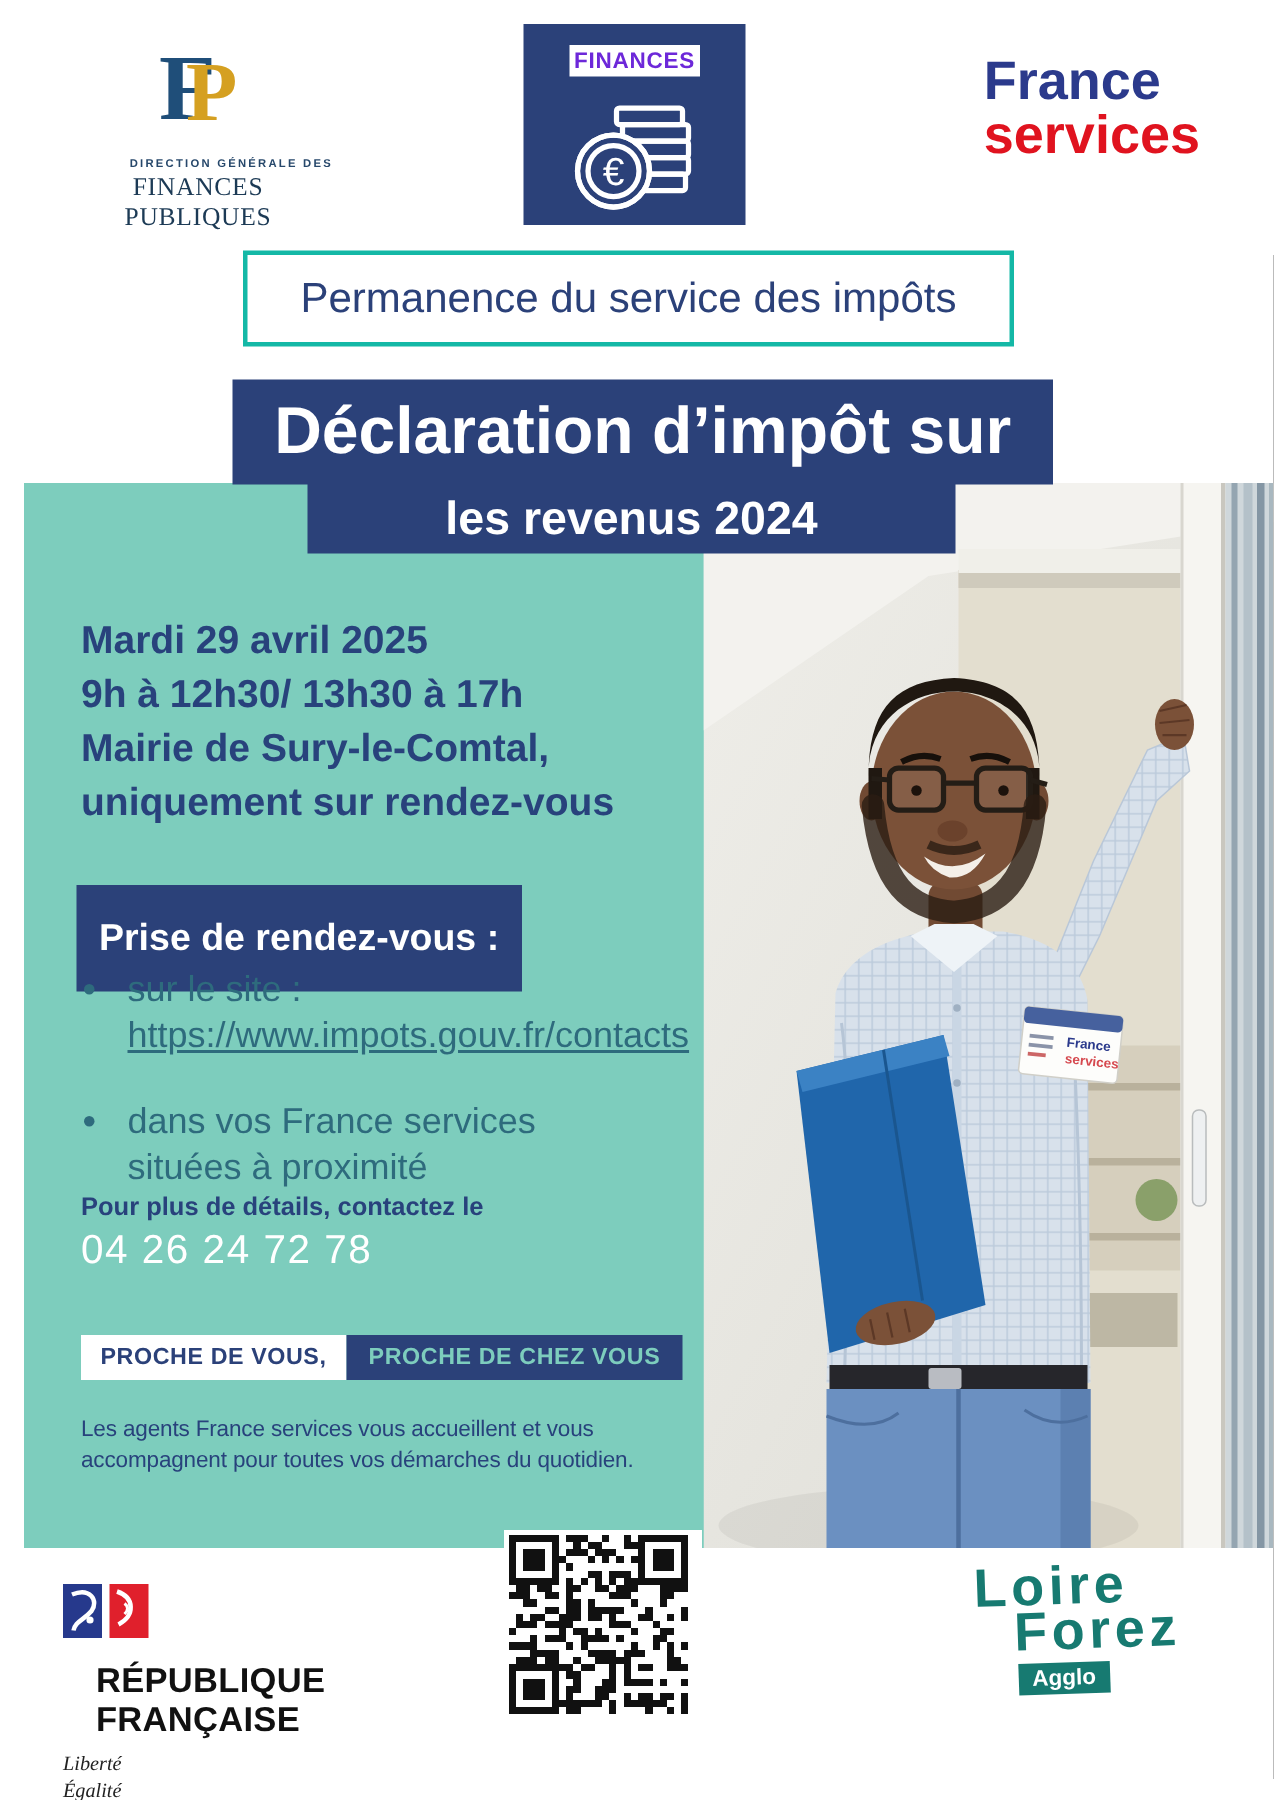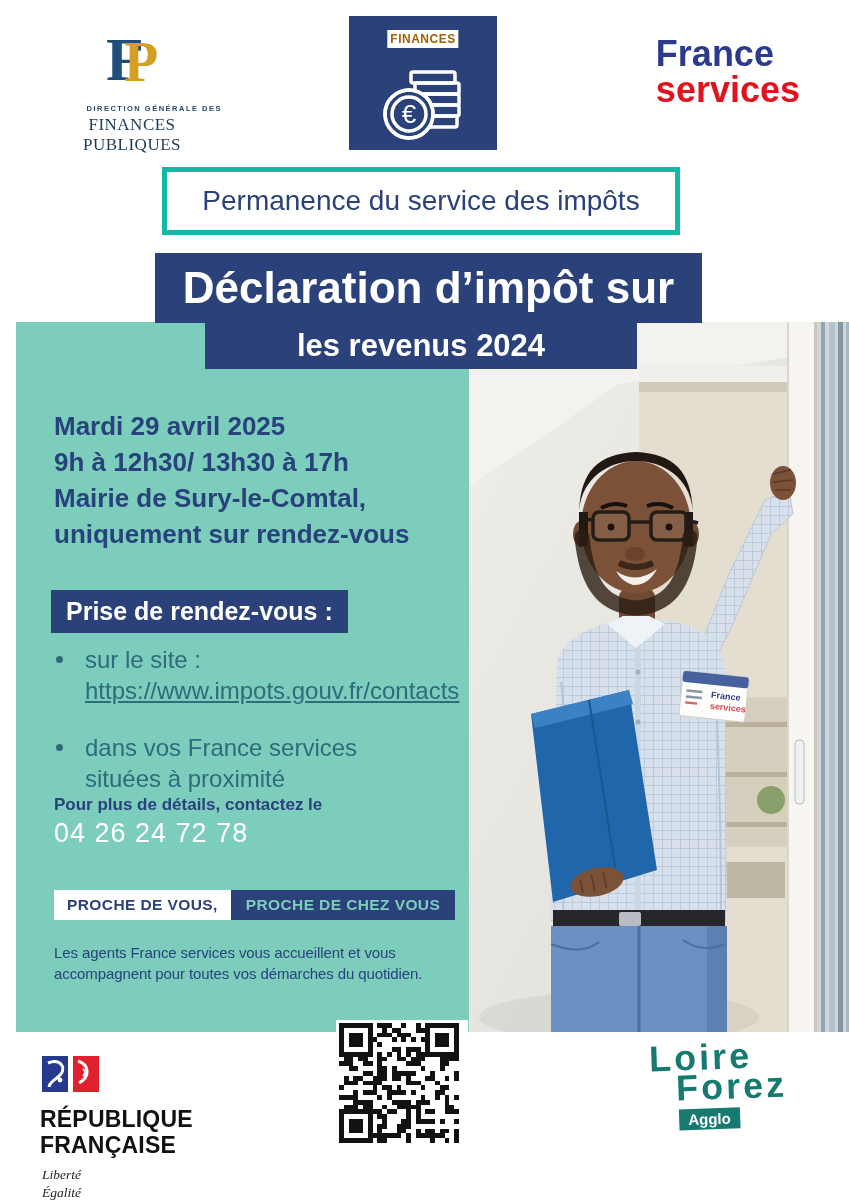--- a/index.html
+++ b/index.html
@@ -8,51 +8,51 @@
     font-family:"Liberation Sans",sans-serif;overflow:hidden;margin:0 auto;
   }
   
   .dgfip{position:absolute;left:42px;top:28px;width:180px;text-align:center;color:#1c3a55;}
   .dgfip-monogram{position:relative;height:72px;}
   .dgfip-monogram .f{position:absolute;left:64px;top:0;font-family:"Liberation Serif",serif;font-size:62px;line-height:62px;color:#1f4e79;font-weight:bold;}
   .dgfip-monogram .p{position:absolute;left:82px;top:6px;font-family:"Liberation Serif",serif;font-size:56px;line-height:56px;color:#d5a021;font-weight:bold;}
   .dgfip-line1{font-size:7.5px;font-weight:bold;letter-spacing:1.5px;color:#27486b;margin-top:4px;text-align:right;}
   .dgfip-line2{font-family:"Liberation Serif",serif;font-size:17px;letter-spacing:.5px;color:#1c3a55;margin-top:2px;}
   .finances-badge{position:absolute;left:349px;top:16px;width:148px;height:134px;background:#2b4179;}
-  .finances-label{position:absolute;left:50%;top:14px;transform:translateX(-50%);background:#fff;color:#a16207;font-weight:bold;font-size:12px;letter-spacing:.5px;padding:2px 3px;}
+  .finances-label{position:absolute;left:50%;top:14px;transform:translateX(-50%);background:#fff;color:#6d28d9;font-weight:bold;font-size:15px;letter-spacing:.5px;padding:2px 3px;}
   .finances-icon{position:absolute;left:50%;top:52px;transform:translateX(-50%);}
   .france-services{position:absolute;right:49px;top:36px;font-size:36px;line-height:36px;font-weight:bold;text-align:left;}
   .france-services .l1{color:#2b3a8c;display:block;}
   .france-services .l2{color:#e0131f;display:block;}
   
-  .permanence-box{position:absolute;left:162px;top:167px;width:508px;height:58px;border:5px solid #14b8a6;
+  .permanence-box{position:absolute;left:162px;top:167px;width:508px;height:58px;border:3px solid #14b8a6;
     display:flex;align-items:center;justify-content:center;color:#2b4179;font-size:28px;}
   .banner1{position:absolute;left:155px;top:253px;width:547px;height:70px;background:#2b4179;z-index:3;
     display:flex;align-items:center;justify-content:center;color:#fff;font-size:44px;font-weight:bold;}
   .banner2{position:absolute;left:205px;top:322px;width:432px;height:47px;background:#2b4179;z-index:3;
     display:flex;align-items:center;justify-content:center;color:#fff;font-size:31px;font-weight:bold;}
   
   .teal-panel{position:absolute;left:16px;top:322px;width:469px;height:710px;background:#7dcdbd;}
   .date-block{position:absolute;left:38px;top:86px;color:#28427c;font-size:26px;font-weight:bold;line-height:36px;}
-  .rdv-heading{position:absolute;left:35px;top:268px;background:#2b4179;color:#fff;font-size:25px;font-weight:bold;padding:7px 15px;}
+  .rdv-heading{position:absolute;left:35px;top:268px;background:#2b4179;color:#fff;font-size:25px;font-weight:bold;padding:21px 15px;}
   .bullets{position:absolute;left:38px;top:322px;color:#2e6b7d;font-size:24px;line-height:31px;}
   .bullet-item{display:flex;margin-bottom:26px;}
   .bullet-dot{width:7px;height:7px;border-radius:50%;background:#2e6b7d;margin:12px 22px 0 2px;flex:0 0 auto;}
   .bullet-link{color:#2e6b7d;text-decoration:underline;cursor:pointer;}
   .details-label{position:absolute;left:38px;top:473px;color:#28427c;font-size:17px;font-weight:bold;}
   .phone{position:absolute;left:38px;top:496px;color:#ffffff;font-size:27px;letter-spacing:1px;}
   .badges{position:absolute;left:38px;top:568px;display:flex;height:30px;font-size:15.5px;font-weight:bold;letter-spacing:.4px;white-space:nowrap;}
   .badge-left{background:#ffffff;color:#2b4179;display:flex;align-items:center;padding:0 13px;}
   .badge-right{background:#2b4179;color:#7dcdbd;display:flex;align-items:center;padding:0 15px;}
   .panel-note{position:absolute;left:38px;top:620px;color:#28427c;font-size:15px;font-weight:normal;line-height:21px;letter-spacing:-.1px;}
   
   .photo{position:absolute;left:469px;top:322px;width:380px;height:710px;z-index:1;}
   
   .rf-logo{position:absolute;left:40px;top:1056px;color:#111;}
-  .rf-text{font-size:23px;font-weight:bold;line-height:26px;letter-spacing:.2px;margin-top:6px;}
+  .rf-text{font-size:23px;font-weight:bold;line-height:26px;letter-spacing:.2px;margin-top:6px;margin-left:24px;}
   .rf-motto{font-family:"Liberation Serif",serif;font-style:italic;font-size:13.5px;line-height:18px;color:#222;margin-top:8px;margin-left:2px;}
   .qr{position:absolute;left:336px;top:1020px;width:126px;height:126px;background:#fff;padding:3px;z-index:4;}
   .loire-forez{position:absolute;left:650px;top:1040px;color:#177a71;transform:rotate(-2deg);}
   .lf-l1{font-size:36px;font-weight:bold;letter-spacing:3px;line-height:34px;}
   .lf-l2{font-size:36px;font-weight:bold;letter-spacing:3px;line-height:34px;margin-left:26px;margin-top:-4px;}
   .lf-agglo{display:inline-block;background:#177a71;color:#fff;font-size:15px;font-weight:bold;padding:2px 9px;margin-left:28px;margin-top:4px;}
 </style>
 </head>
 <body>
 

